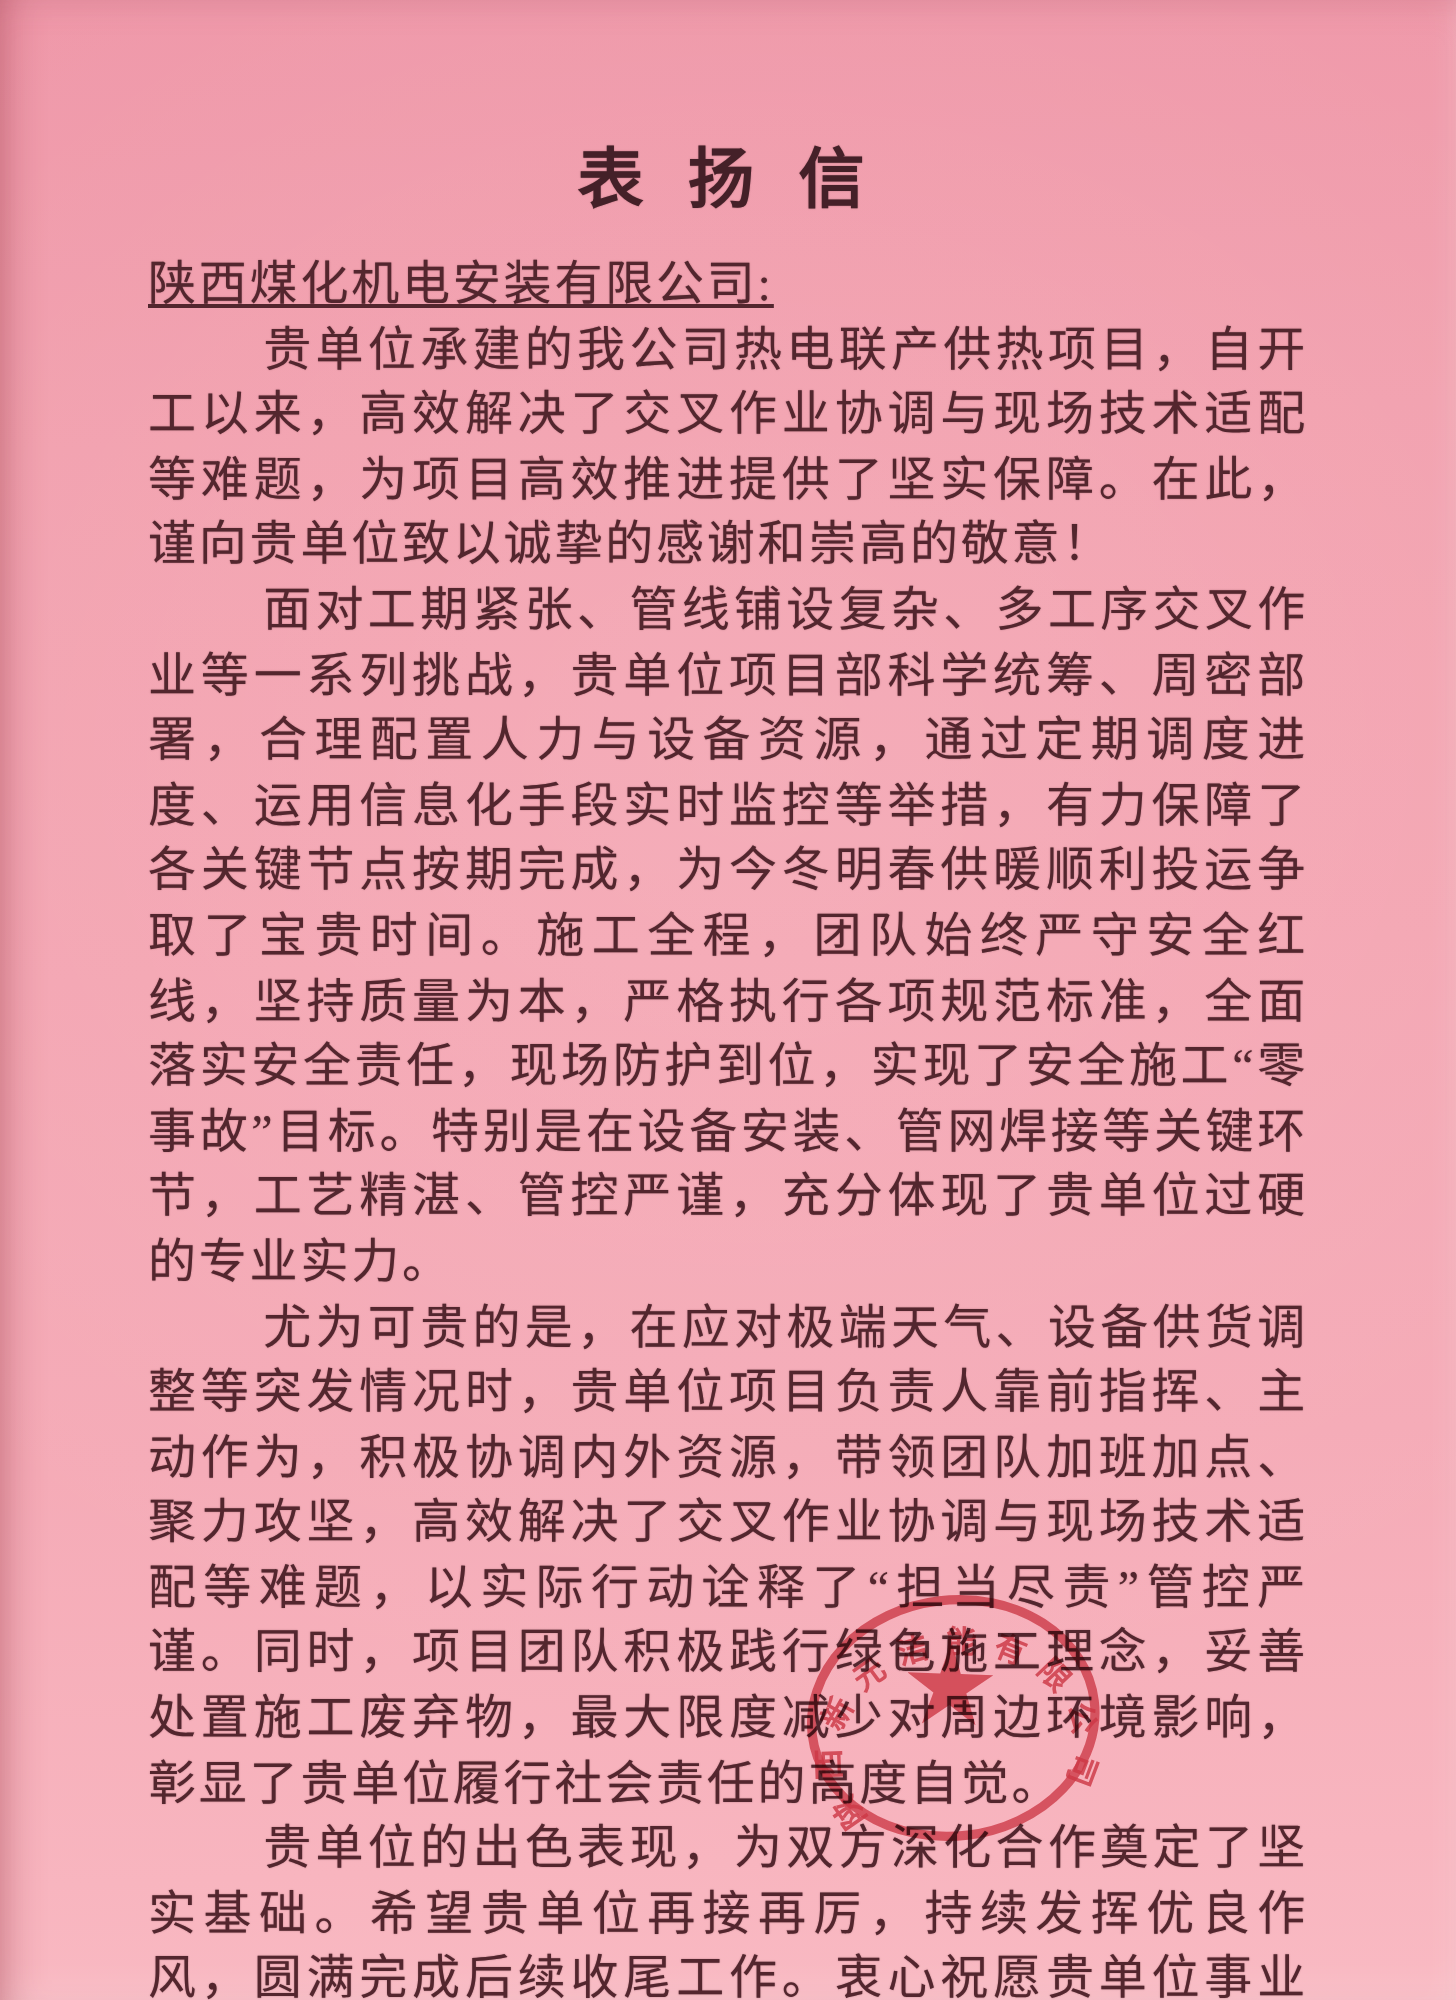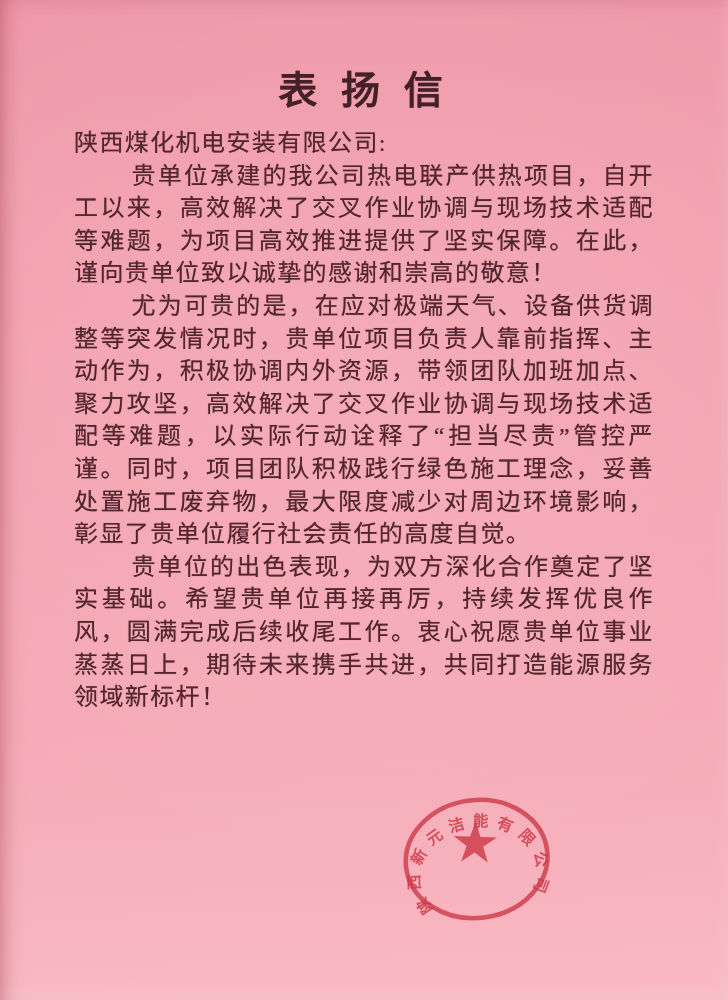--- a/index.html
+++ b/index.html
@@ -30,36 +30,37 @@
   }
   .paper {
     position: absolute;
     inset: 0;
     color: #53262e;
     text-shadow: 0 0 0.7px rgba(83, 38, 46, 0.55);
   }
   .title {
     margin: 72px 0 0 0;
     text-align: center;
-    font-size: 39px;
+    font-size: 33px;
     line-height: 38px;
     font-weight: bold;
     letter-spacing: 7px;
     color: #442028;
   }
   .body-text {
     margin: 17px 74px 0 74px; 
     font-size: 24px;
     line-height: 32.6px;
     letter-spacing: 1.4px;
     text-align: justify;
     text-justify: inter-character;
   }
   .salutation {
     margin: 0 0 0 0;
+    text-decoration: underline;
   }
   .para {
     margin: 0;
     text-indent: 2.4em;
   }
   
   .seal {
     position: absolute;
     left: 399px;
     top: 795px;
@@ -76,20 +77,21 @@
 
 <div class="photo-shading"></div>
 
 <div class="paper">
 
   <h1 class="title">表 扬 信</h1>
 
   <div class="body-text">
     <p class="salutation">陕西煤化机电安装有限公司:</p>
     <p class="para">贵单位承建的我公司热电联产供热项目，自开工以来，高效解决了交叉作业协调与现场技术适配等难题，为项目高效推进提供了坚实保障。在此，谨向贵单位致以诚挚的感谢和崇高的敬意！</p>
+    <p class="para">面对工期紧张、管线铺设复杂、多工序交叉作业等一系列挑战，贵单位项目部科学统筹、周密部署，合理配置人力与设备资源，通过定期调度进度、运用信息化手段实时监控等举措，有力保障了各关键节点按期完成，为今冬明春供暖顺利投运争取了宝贵时间。施工全程，团队始终严守安全红线，坚持质量为本，严格执行各项规范标准，全面落实安全责任，现场防护到位，实现了安全施工“零事故”目标。特别是在设备安装、管网焊接等关键环节，工艺精湛、管控严谨，充分体现了贵单位过硬的专业实力。</p>
     <p class="para">尤为可贵的是，在应对极端天气、设备供货调整等突发情况时，贵单位项目负责人靠前指挥、主动作为，积极协调内外资源，带领团队加班加点、聚力攻坚，高效解决了交叉作业协调与现场技术适配等难题，以实际行动诠释了“担当尽责”管控严谨。同时，项目团队积极践行绿色施工理念，妥善处置施工废弃物，最大限度减少对周边环境影响，彰显了贵单位履行社会责任的高度自觉。</p>
     <p class="para">贵单位的出色表现，为双方深化合作奠定了坚实基础。希望贵单位再接再厉，持续发挥优良作风，圆满完成后续收尾工作。衷心祝愿贵单位事业蒸蒸日上，期待未来携手共进，共同打造能源服务领域新标杆！</p>
   </div>
 
 </div>
 
 <svg class="seal" viewBox="0 0 156 134" xmlns="http://www.w3.org/2000/svg">
 
   <ellipse cx="78" cy="64" rx="71" ry="59" fill="none" stroke="#cd3747" stroke-width="4.6" opacity="0.78"></ellipse>
 

